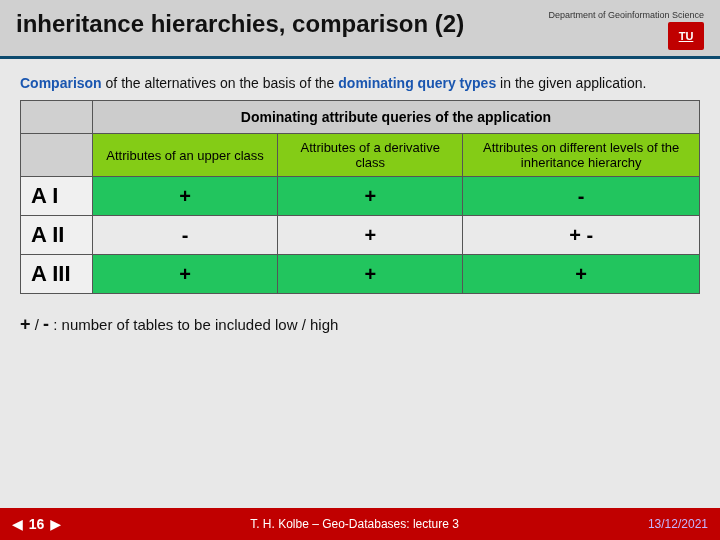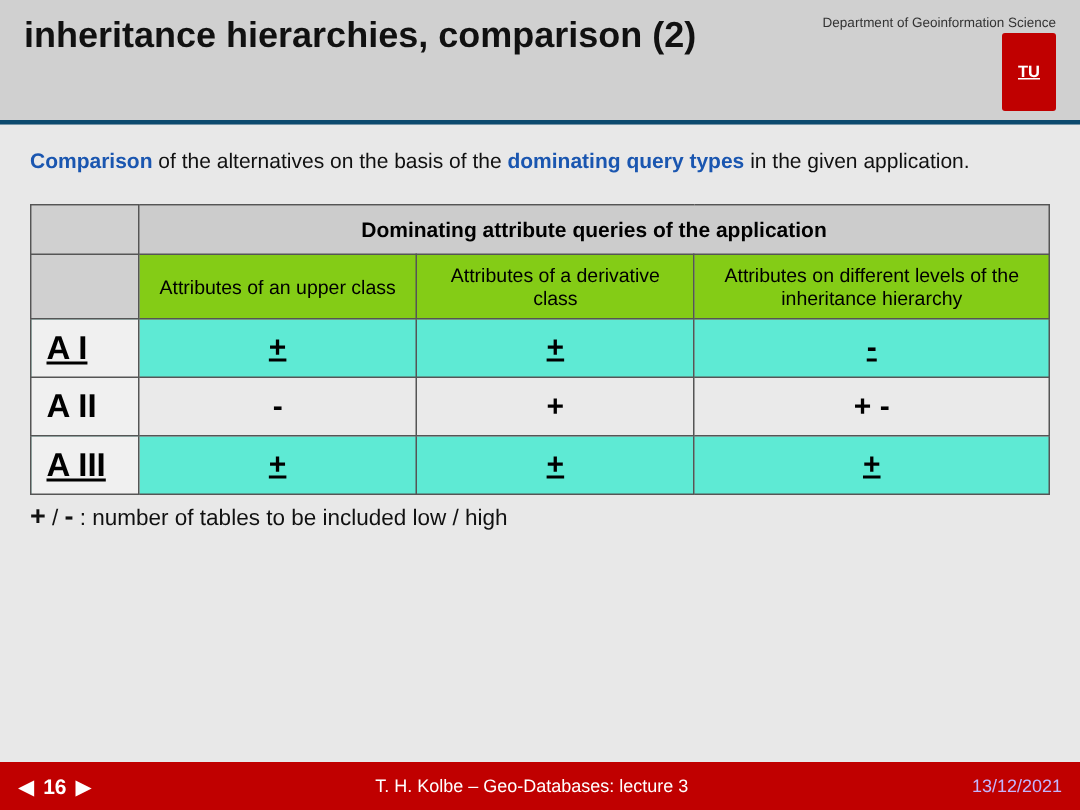--- a/index.html
+++ b/index.html
@@ -35,40 +35,40 @@
     }
 
     .dept-label {
       font-size: 9px;
       color: #333;
       white-space: nowrap;
     }
 
     .tu-logo {
       width: 36px;
-      height: 52px;
+      height: 28px;
       background: #c00000;
       color: white;
       font-size: 11px;
       font-weight: bold;
       display: flex;
       align-items: center;
       justify-content: center;
       border-radius: 2px;
       text-decoration: underline;
     }
 
     .content {
       padding: 14px 20px;
     }
 
     .intro-text {
       font-size: 14px;
       color: #111;
-      margin-bottom: 18px;
+      margin-bottom: 6px;
       line-height: 1.5;
     }
 
     .highlight-blue {
       color: #1a56b0;
       font-weight: bold;
     }
 
     table {
       width: 100%;
@@ -108,30 +108,29 @@
       background: #f0f0f0;
       width: 70px;
     }
 
     .cell-value {
       font-size: 20px;
       font-weight: bold;
     }
 
     .row-even {
-      background: #5eead4;
-      text-decoration: underline;
+      background: #22c55e;
     }
 
     .row-odd {
       background: #eaeaea;
     }
 
     .legend {
-      margin-top: 4px;
+      margin-top: 20px;
       font-size: 15px;
       color: #111;
     }
 
     .legend-plus {
       font-size: 18px;
       font-weight: bold;
       color: #111;
     }
 

